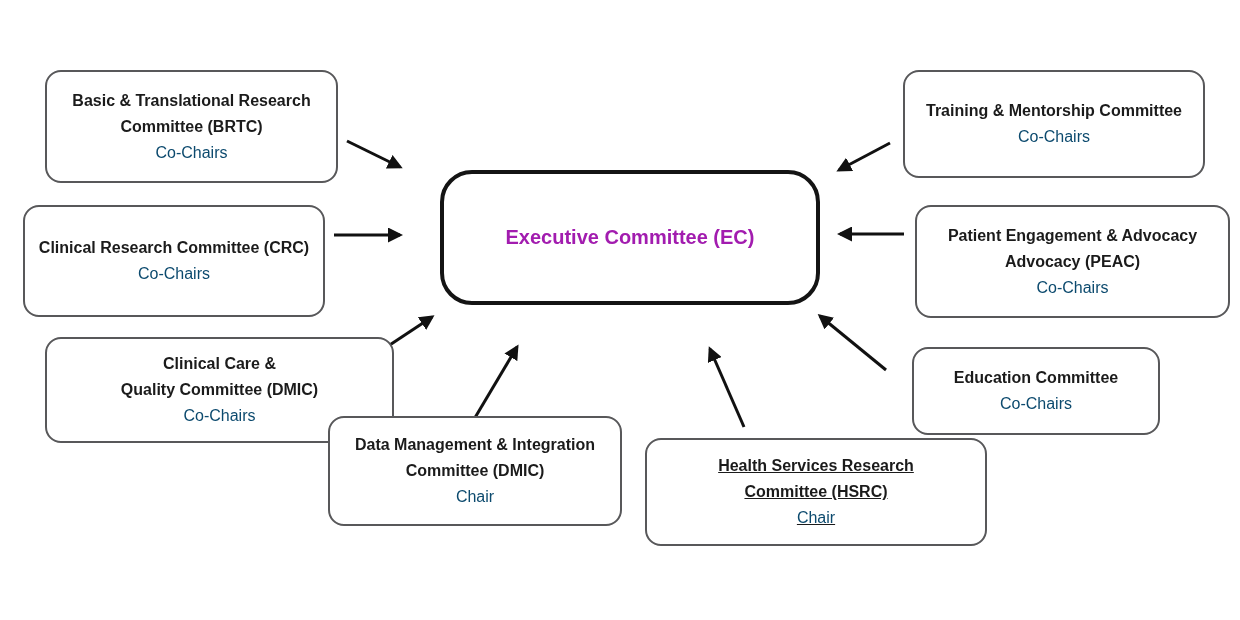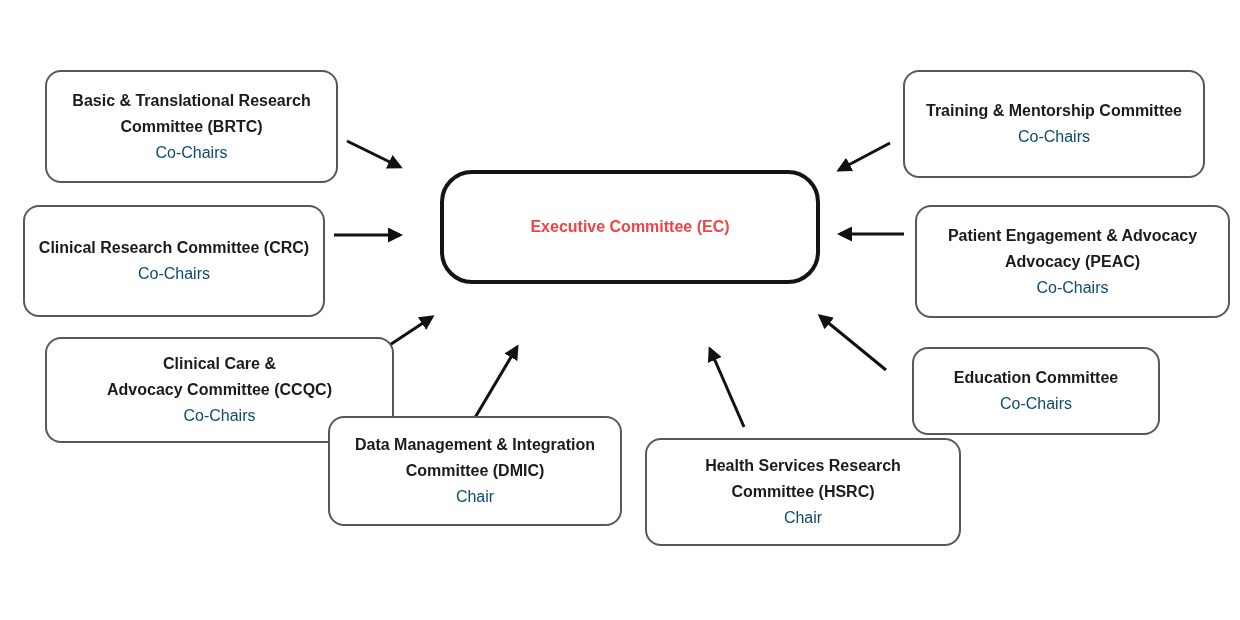--- a/index.html
+++ b/index.html
@@ -21,33 +21,33 @@
     font-size:16px; line-height:26px;
     color:#1b1b1b;
     box-sizing:border-box;
   }
   .cbox .name { font-weight:bold; white-space:nowrap; }
   .cbox .role { font-weight:normal; color:#0c4a6e; }
   #box-brtc { left:45px;  top:70px;  width:293px; height:113px; }
   #box-crc  { left:23px;  top:205px; width:302px; height:112px; }
   #box-ccqc { left:45px;  top:337px; width:349px; height:106px; }
   #box-dmic { left:328px; top:416px; width:294px; height:110px; }
-  #box-hsrc { left:645px; top:438px; width:316px; height:108px; }
+  #box-hsrc { left:645px; top:438px; width:342px; height:108px;text-decoration:underline; }
   #box-tmc  { left:903px; top:70px;  width:302px; height:108px; }
   #box-peac { left:915px; top:205px; width:315px; height:113px; }
   #box-edu  { left:912px; top:347px; width:248px; height:88px;  }
   #box-ec {
     position:absolute;
-    left:440px; top:170px; width:380px; height:114px;
+    left:440px; top:170px; width:380px; height:135px;
     background:#ffffff;
     border:4px solid #141414;
     border-radius:32px;
     display:flex; align-items:center; justify-content:center;
     text-align:center;
-    font-size:16px; font-weight:bold; color:#ef4444;
+    font-size:20px; font-weight:bold; color:#a21caf;
     box-sizing:border-box;
   }
   #arrow-layer {
     position:absolute; left:0; top:0;
     width:1240px; height:620px;
     pointer-events:none;
   }
   #arrow-layer line { stroke:#111111; stroke-width:3; }
   #arrow-layer .ah { fill:#111111; }
 </style>
@@ -78,21 +78,21 @@
     <div class="role">Co-Chairs</div>
   </div>
 
   <div class="cbox" id="box-crc">
     <div class="name">Clinical Research Committee (CRC)</div>
     <div class="role">Co-Chairs</div>
   </div>
 
   <div class="cbox" id="box-ccqc">
     <div class="name">Clinical Care &amp;</div>
-    <div class="name">Advocacy Committee (CCQC)</div>
+    <div class="name">Quality Committee (DMIC)</div>
     <div class="role">Co-Chairs</div>
   </div>
 
   <div class="cbox" id="box-dmic">
     <div class="name">Data Management &amp; Integration</div>
     <div class="name">Committee (DMIC)</div>
     <div class="role">Chair</div>
   </div>
 
   <div class="cbox" id="box-hsrc">

